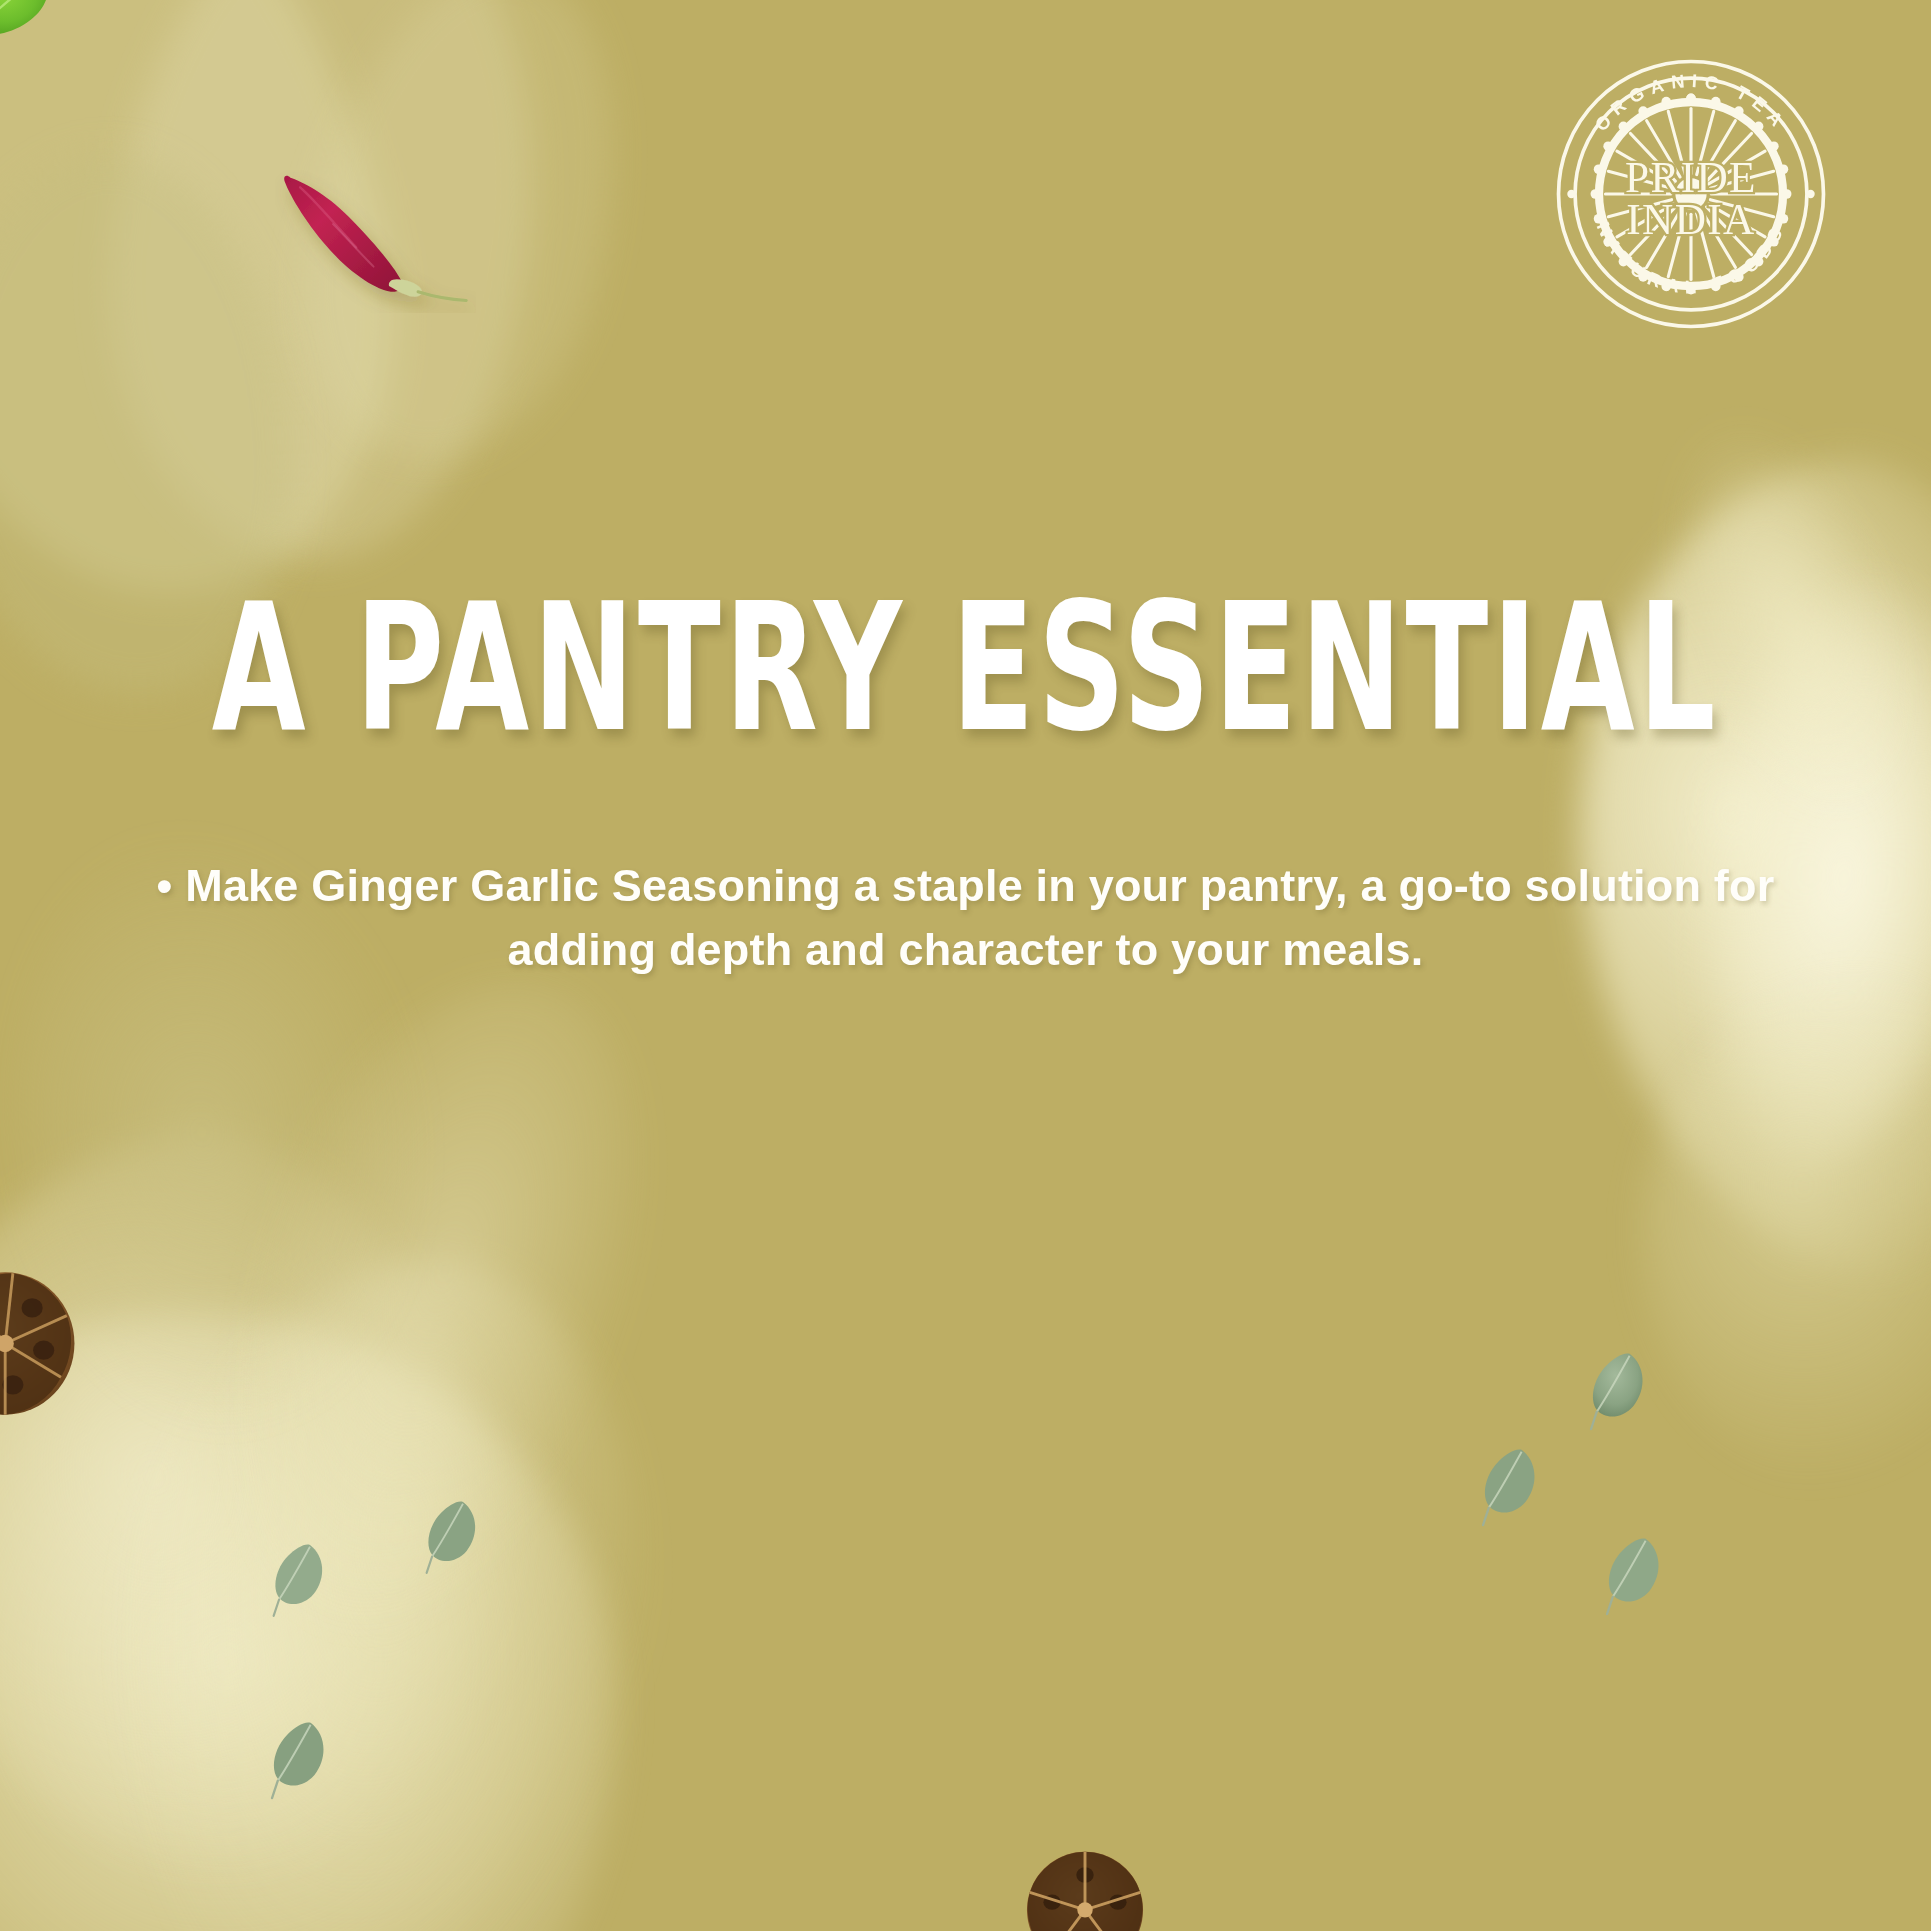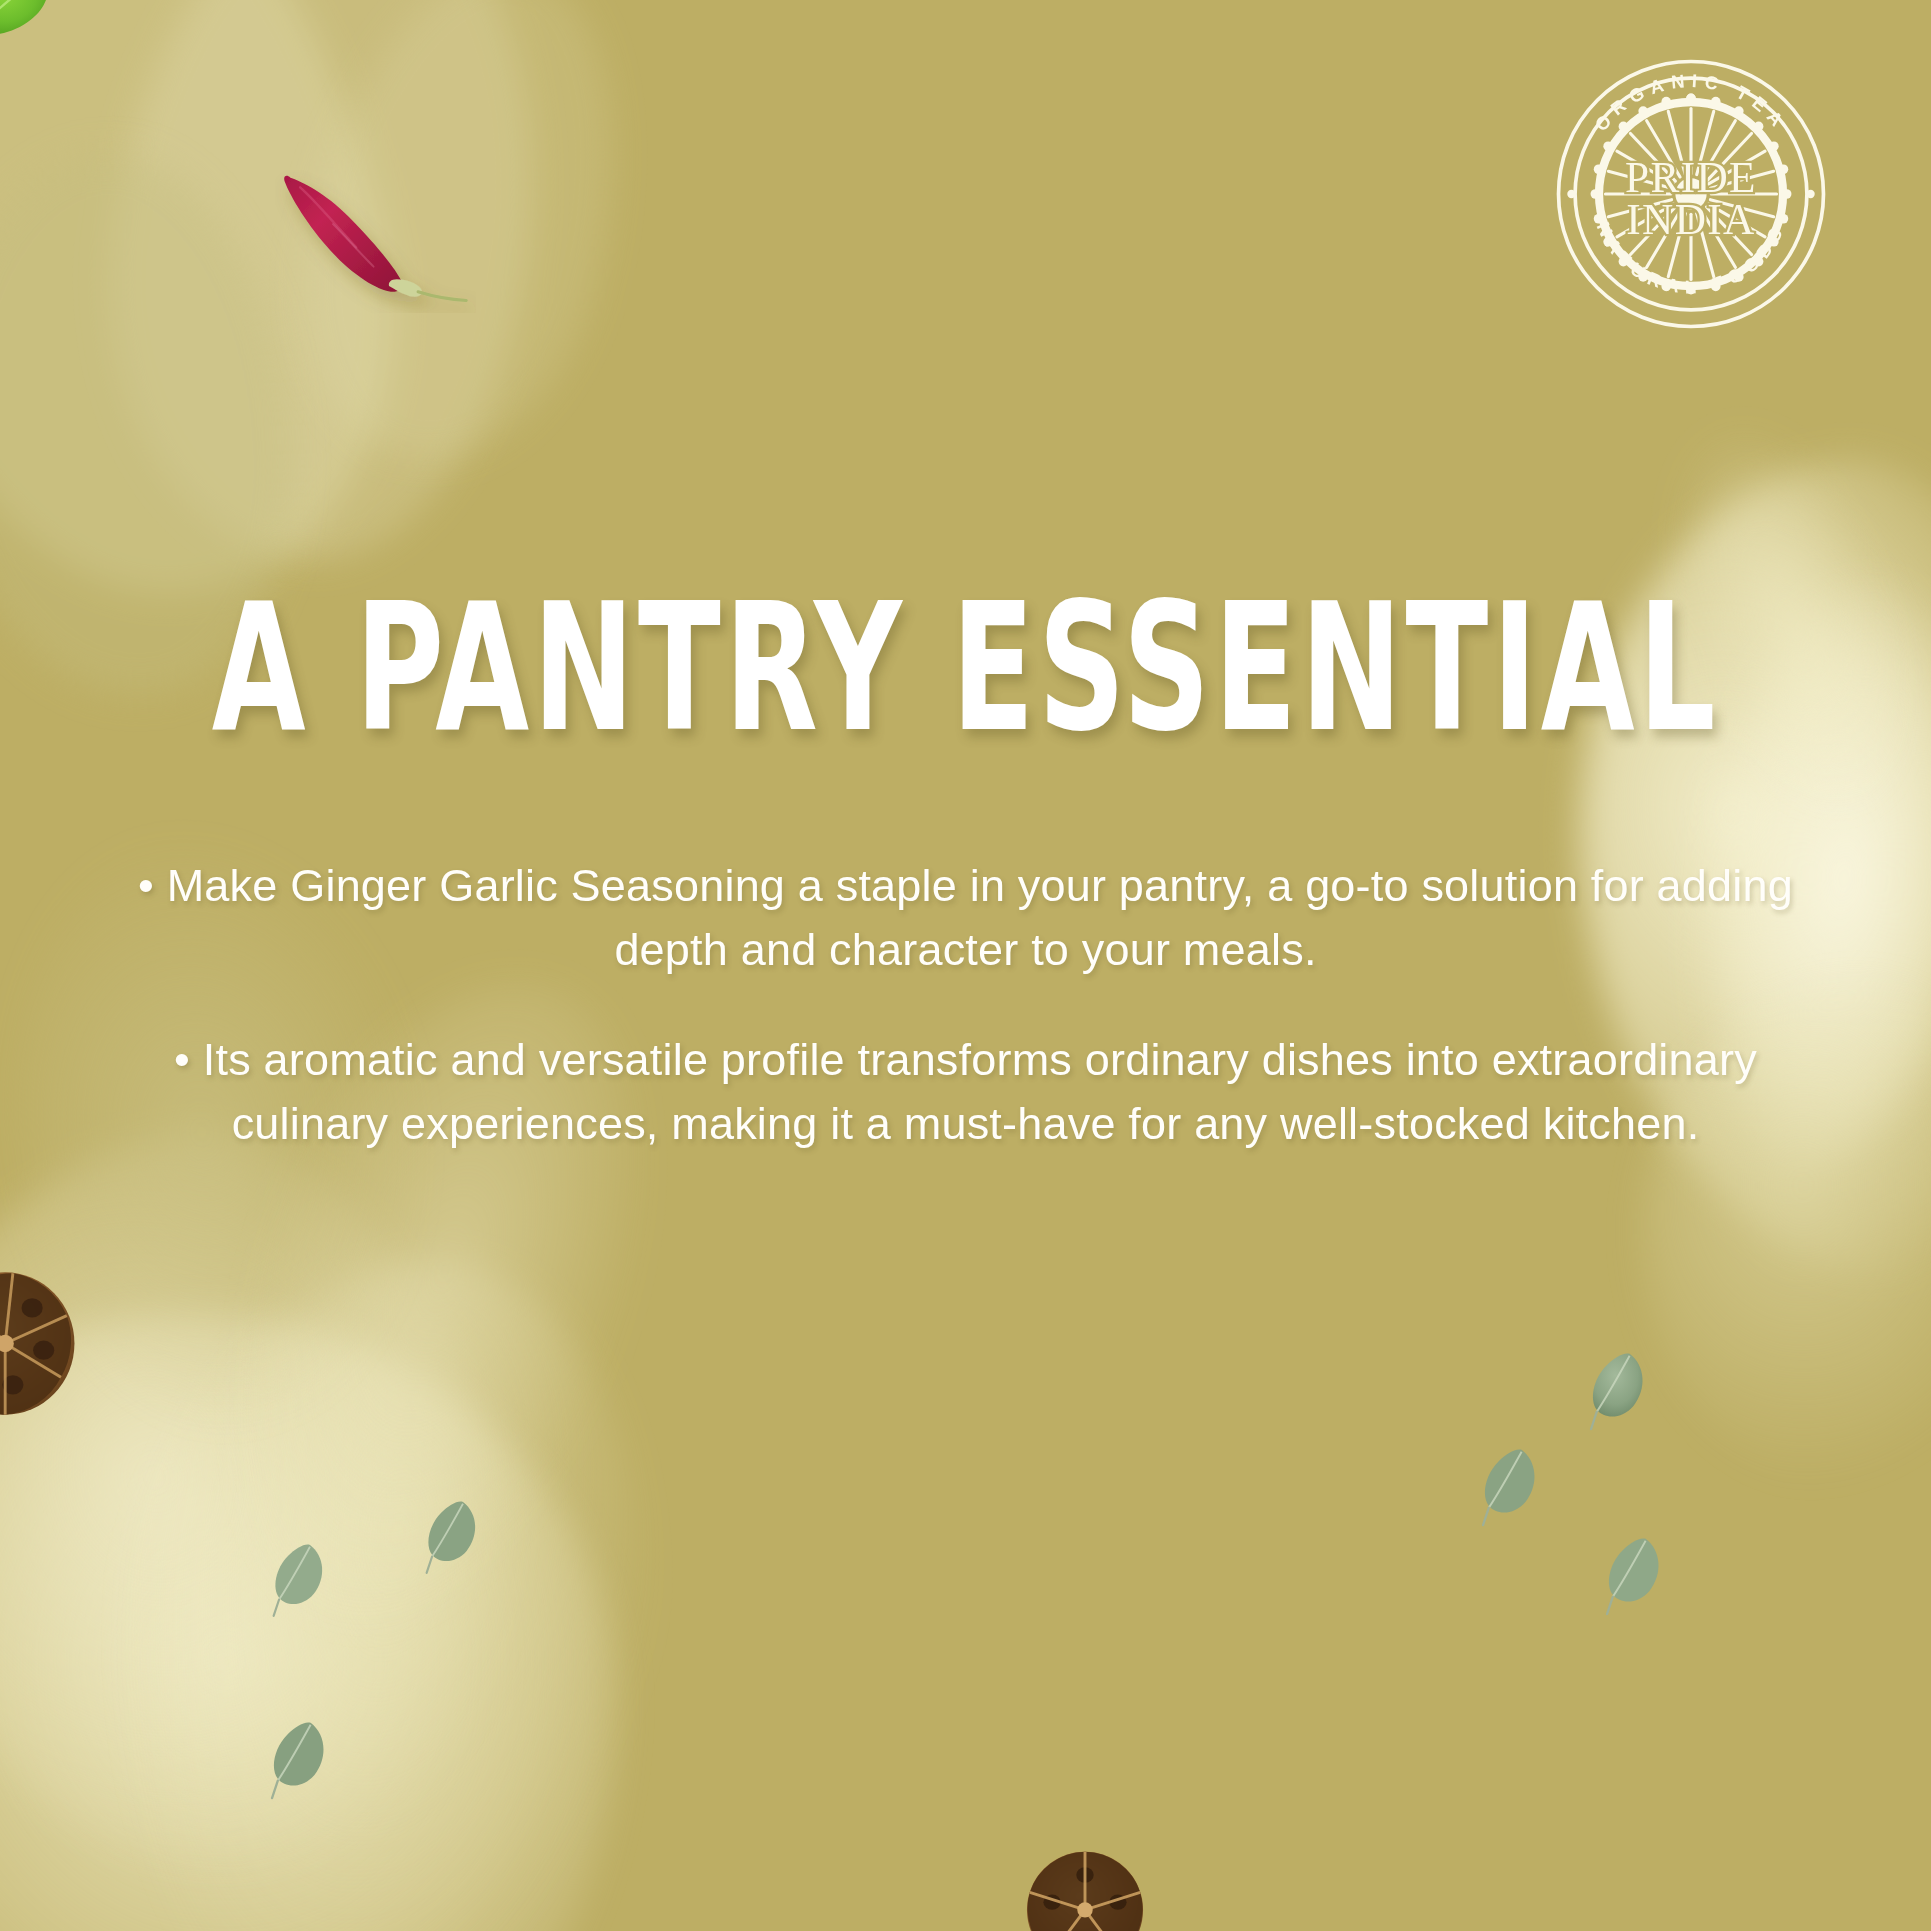--- a/index.html
+++ b/index.html
@@ -154,20 +154,21 @@
   }
 
   
   .body-wrap {
     position: absolute;
     left: 97px;
     right: 97px;
     top: 854px;
     text-align: center;
     color: #ffffff;
+    font-weight: bold;
   }
   .bullet {
     font-family: "Liberation Sans", sans-serif;
     font-size: 45px;
     line-height: 1.42;
     letter-spacing: 0.2px;
     color: #fffefa;
     text-shadow: 1.9px 2.9px 5.8px rgba(95, 85, 35, 0.25);
     margin: 0 0 46px 0;
     padding: 0 35px;
@@ -361,21 +362,20 @@
 
       <text x="150" y="148" text-anchor="middle" font-family="'Liberation Serif', serif" font-size="47" font-weight="400" letter-spacing="1.5" fill="#fbf8e8" stroke="#bdae64" stroke-width="5" paint-order="stroke">PRIDE</text>
       <text x="150" y="194" text-anchor="middle" font-family="'Liberation Serif', serif" font-size="47" font-weight="400" letter-spacing="1.5" fill="#fbf8e8" stroke="#bdae64" stroke-width="5" paint-order="stroke">INDIA</text>
     </svg>
   </div>
 
   <div class="headline">A PANTRY ESSENTIAL</div>
 
   <div class="body-wrap">
     <p class="bullet">• Make Ginger Garlic Seasoning a staple in your pantry, a go-to solution for adding depth and character to your meals.</p>
-    <p class="bullet">• Its aromatic and versatile profile transforms ordinary dishes into extraordinary culinary experiences, making it a must-have for any well-stocked kitchen.</p>
   </div>
 
   <div class="garlic-left">
     <svg viewBox="0 0 132 150">
       <defs>
         <radialGradient id="gb1" cx="45%" cy="40%" r="70%">
           <stop offset="0%" stop-color="#b98a4e"></stop>
           <stop offset="55%" stop-color="#8a5a2b"></stop>
           <stop offset="100%" stop-color="#5d3a18"></stop>
         </radialGradient>

